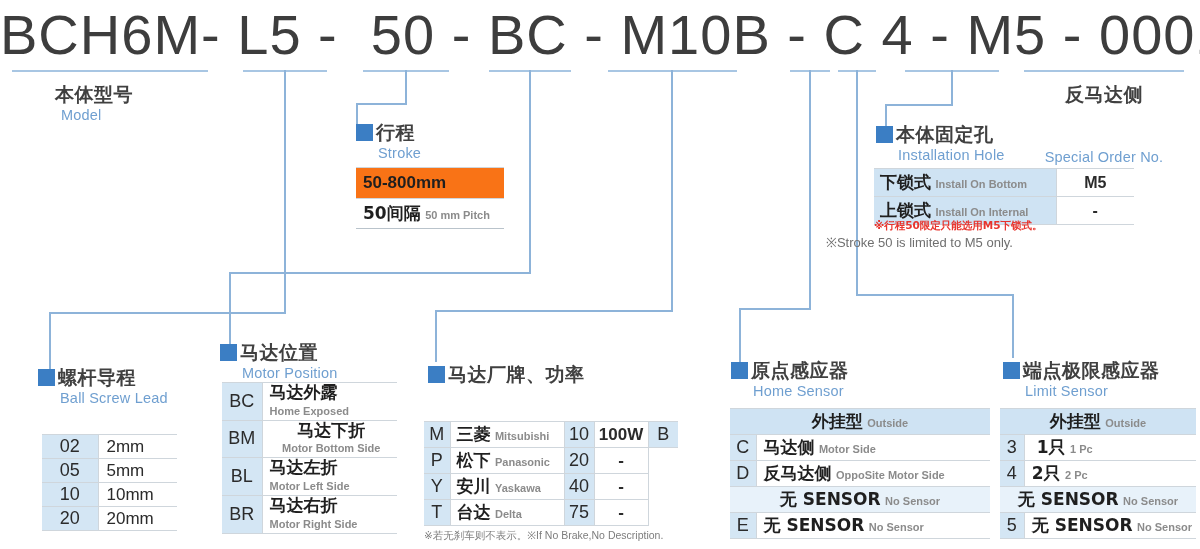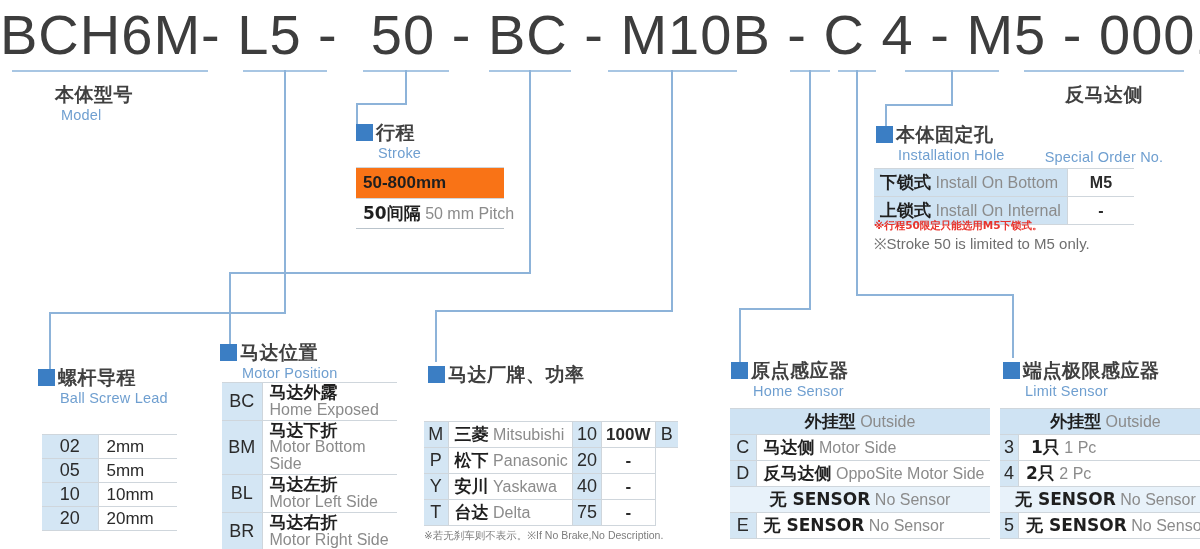--- a/index.html
+++ b/index.html
@@ -54,21 +54,21 @@
     padding: 1px 4px;
     color: #2b2b2b;
     vertical-align: middle;
   }
   .code {
     background: #d4e6f4; text-align: center;
     font-size: 18px; color: #1f1f1f;
     border-right: 1.2px solid #cfd6dc;
   }
   .cn2 { font-size: 17px; font-weight: 700; font-family: "DejaVu Sans", sans-serif; color: #1f1f1f;}
-  .en2 { font-size: 16px; color: #8b8b8b; font-weight: 400;
+  .en2 { font-size: 11px; color: #8b8b8b; font-weight: 700;
          font-family: "Liberation Sans", sans-serif; }
   .note {
     position: absolute; font-size: 10.5px; color: #7d7d7d;
     font-family: "Liberation Sans", sans-serif; white-space: nowrap;
   }
   .note .cnred { color: #e8352e; font-weight: 700; font-family: "DejaVu Sans", sans-serif; }
 
   
   .strokebox { position: absolute; }
   .strokebox .r1 {
@@ -174,21 +174,21 @@
         <span class="cn2">上锁式</span>
         <span class="en2">Install On Internal</span>
       </td>
       <td class="val">-</td>
     </tr>
   </tbody>
     </table>
   <div class="note" style="left:874px; top:219px;">
     <span class="cnred">※行程50限定只能选用M5下锁式。</span>
   </div>
-  <div class="note" style="left:874px; top:233px; font-size:15px; color:#6f6f6f;">
+  <div class="note" style="left:826px; top:233px; font-size:13px; color:#6f6f6f;">
     <span>※Stroke 50 is limited to M5 only.</span>
   </div>
 
   <div class="sec" style="left:38px; top:365px;">
     <span class="sq"></span><span class="cn">螺杆导程</span>
     <span class="en">Ball Screw Lead</span>
   </div>
   <table class="t" style="left:42px; top:434px; width:135px;">
     <tbody>
         <tr>
@@ -218,21 +218,21 @@
     <tbody>
         <tr>
       <td class="code" style="width:40px;">BC</td>
       <td style="padding-left:7px;line-height:1.05;">
         <span class="cn2">马达外露</span><br>
         <span class="en2">Home Exposed</span>
       </td>
     </tr>
     <tr>
       <td class="code">BM</td>
-      <td style="padding-left:7px;line-height:1.05;">
+      <td style="padding-left:7px;line-height:1.05;text-align:center;">
         <span class="cn2">马达下折</span><br>
         <span class="en2">Motor Bottom Side</span>
       </td>
     </tr>
     <tr>
       <td class="code">BL</td>
       <td style="padding-left:7px;line-height:1.05;">
         <span class="cn2">马达左折</span><br>
         <span class="en2">Motor Left Side</span>
       </td>

